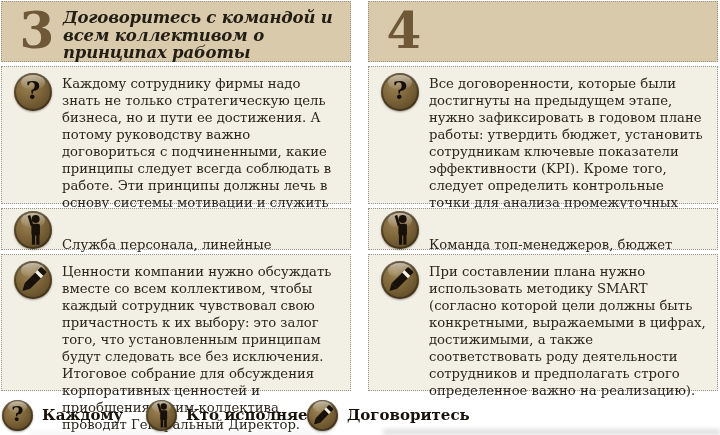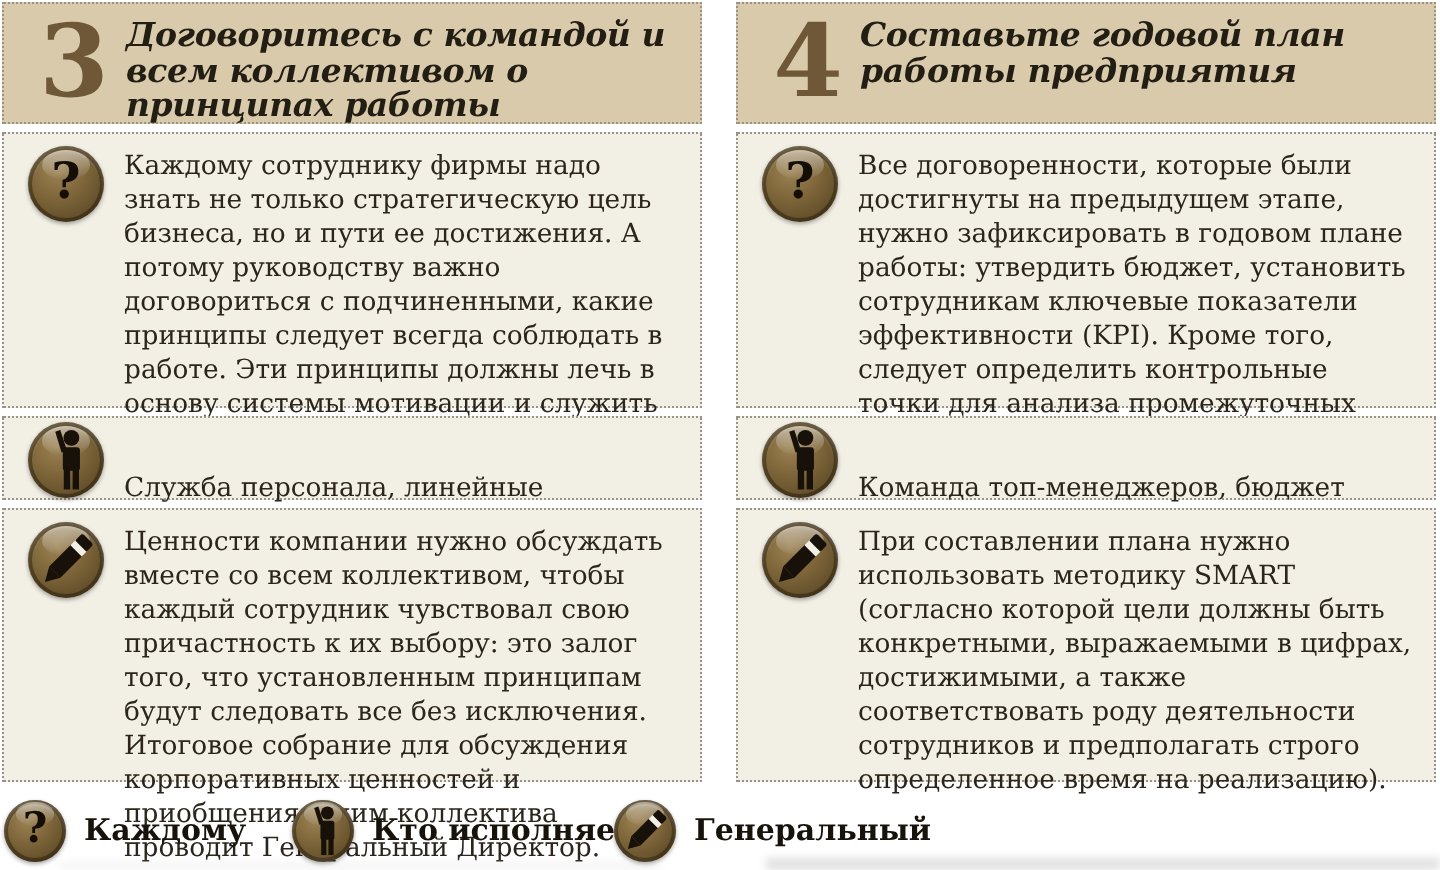--- a/index.html
+++ b/index.html
@@ -129,21 +129,20 @@
         </g>
       </svg>
     </span>
     <p class="box-text">Ценности компании нужно обсуждать вместе со всем коллективом, чтобы каждый сотрудник чувствовал свою причастность к их выбору: это залог того, что установленным принципам будут следовать все без исключения. Итоговое собрание для обсуждения корпоративных ценностей и приобщения к ним коллектива проводит Генеральный Директор.</p>
   </div>
 </section>
 
 <section class="col col-right">
   <header class="col-header">
     <div class="step-number">4</div>
-    <h2 class="step-title">Составьте годовой план работы предприятия</h2>
   </header>
 
   <div class="box box-task">
     <span class="coin coin-lg">
       <span class="gloss"></span>
       <span class="qmark">?</span>
     </span>
     <p class="box-text">Все договоренности, которые были достигнуты на предыдущем этапе, нужно зафиксировать в годовом плане работы: утвердить бюджет, установить сотрудникам ключевые показатели эффективности (KPI). Кроме того, следует определить контрольные точки для анализа промежуточных результатов деятельности.</p>
   </div>
 
@@ -166,21 +165,21 @@
       <span class="gloss"></span>
       <svg viewBox="0 0 24 24">
         <g transform="rotate(45 12 12)" fill="#17110a">
           <rect x="9.7" y="2.4" width="5" height="3.4" rx="0.9"></rect>
           <rect x="9.7" y="7.5" width="5" height="9.7"></rect>
           <rect x="9.7" y="5.6" width="5" height="2.1" fill="#f2efe5"></rect>
           <path d="M9.7 17.2 h5 l-2.5 4.4 z"></path>
         </g>
       </svg>
     </span>
-    <p class="box-text">При составлении плана нужно использовать методику SMART (согласно которой цели должны быть конкретными, выражаемыми в цифрах, достижимыми, а также соответствовать роду деятельности сотрудников и предполагать строго определенное время на реализацию).</p>
+    <p class="box-text">При составлении плана нужно использовать методику SMART (согласно которой цели должны быть конкретными, выражаемыми в цифрах, достижимыми, а также соответствовать роду деятельности сотрудников и предполагать строго определенное важно на реализацию).</p>
   </div>
 </section>
 
 <footer>
   <div class="legend-item li-task">
     <span class="coin coin-sm">
       <span class="gloss"></span>
       <span class="qmark">?</span>
     </span>
     <span class="legend-label">Каждому</span>
@@ -203,18 +202,18 @@
       <span class="gloss"></span>
       <svg viewBox="0 0 24 24">
         <g transform="rotate(45 12 12)" fill="#17110a">
           <rect x="9.7" y="2.4" width="5" height="3.4" rx="0.9"></rect>
           <rect x="9.7" y="7.5" width="5" height="9.7"></rect>
           <rect x="9.7" y="5.6" width="5" height="2.1" fill="#f2efe5"></rect>
           <path d="M9.7 17.2 h5 l-2.5 4.4 z"></path>
         </g>
       </svg>
     </span>
-    <span class="legend-label">Генеральный</span>
+    <span class="legend-label">Договоритесь</span>
   </div>
 </footer>
 
 <div class="cutoff cutoff-a"></div>
 <div class="cutoff cutoff-b"></div>
 
 </body></html>

